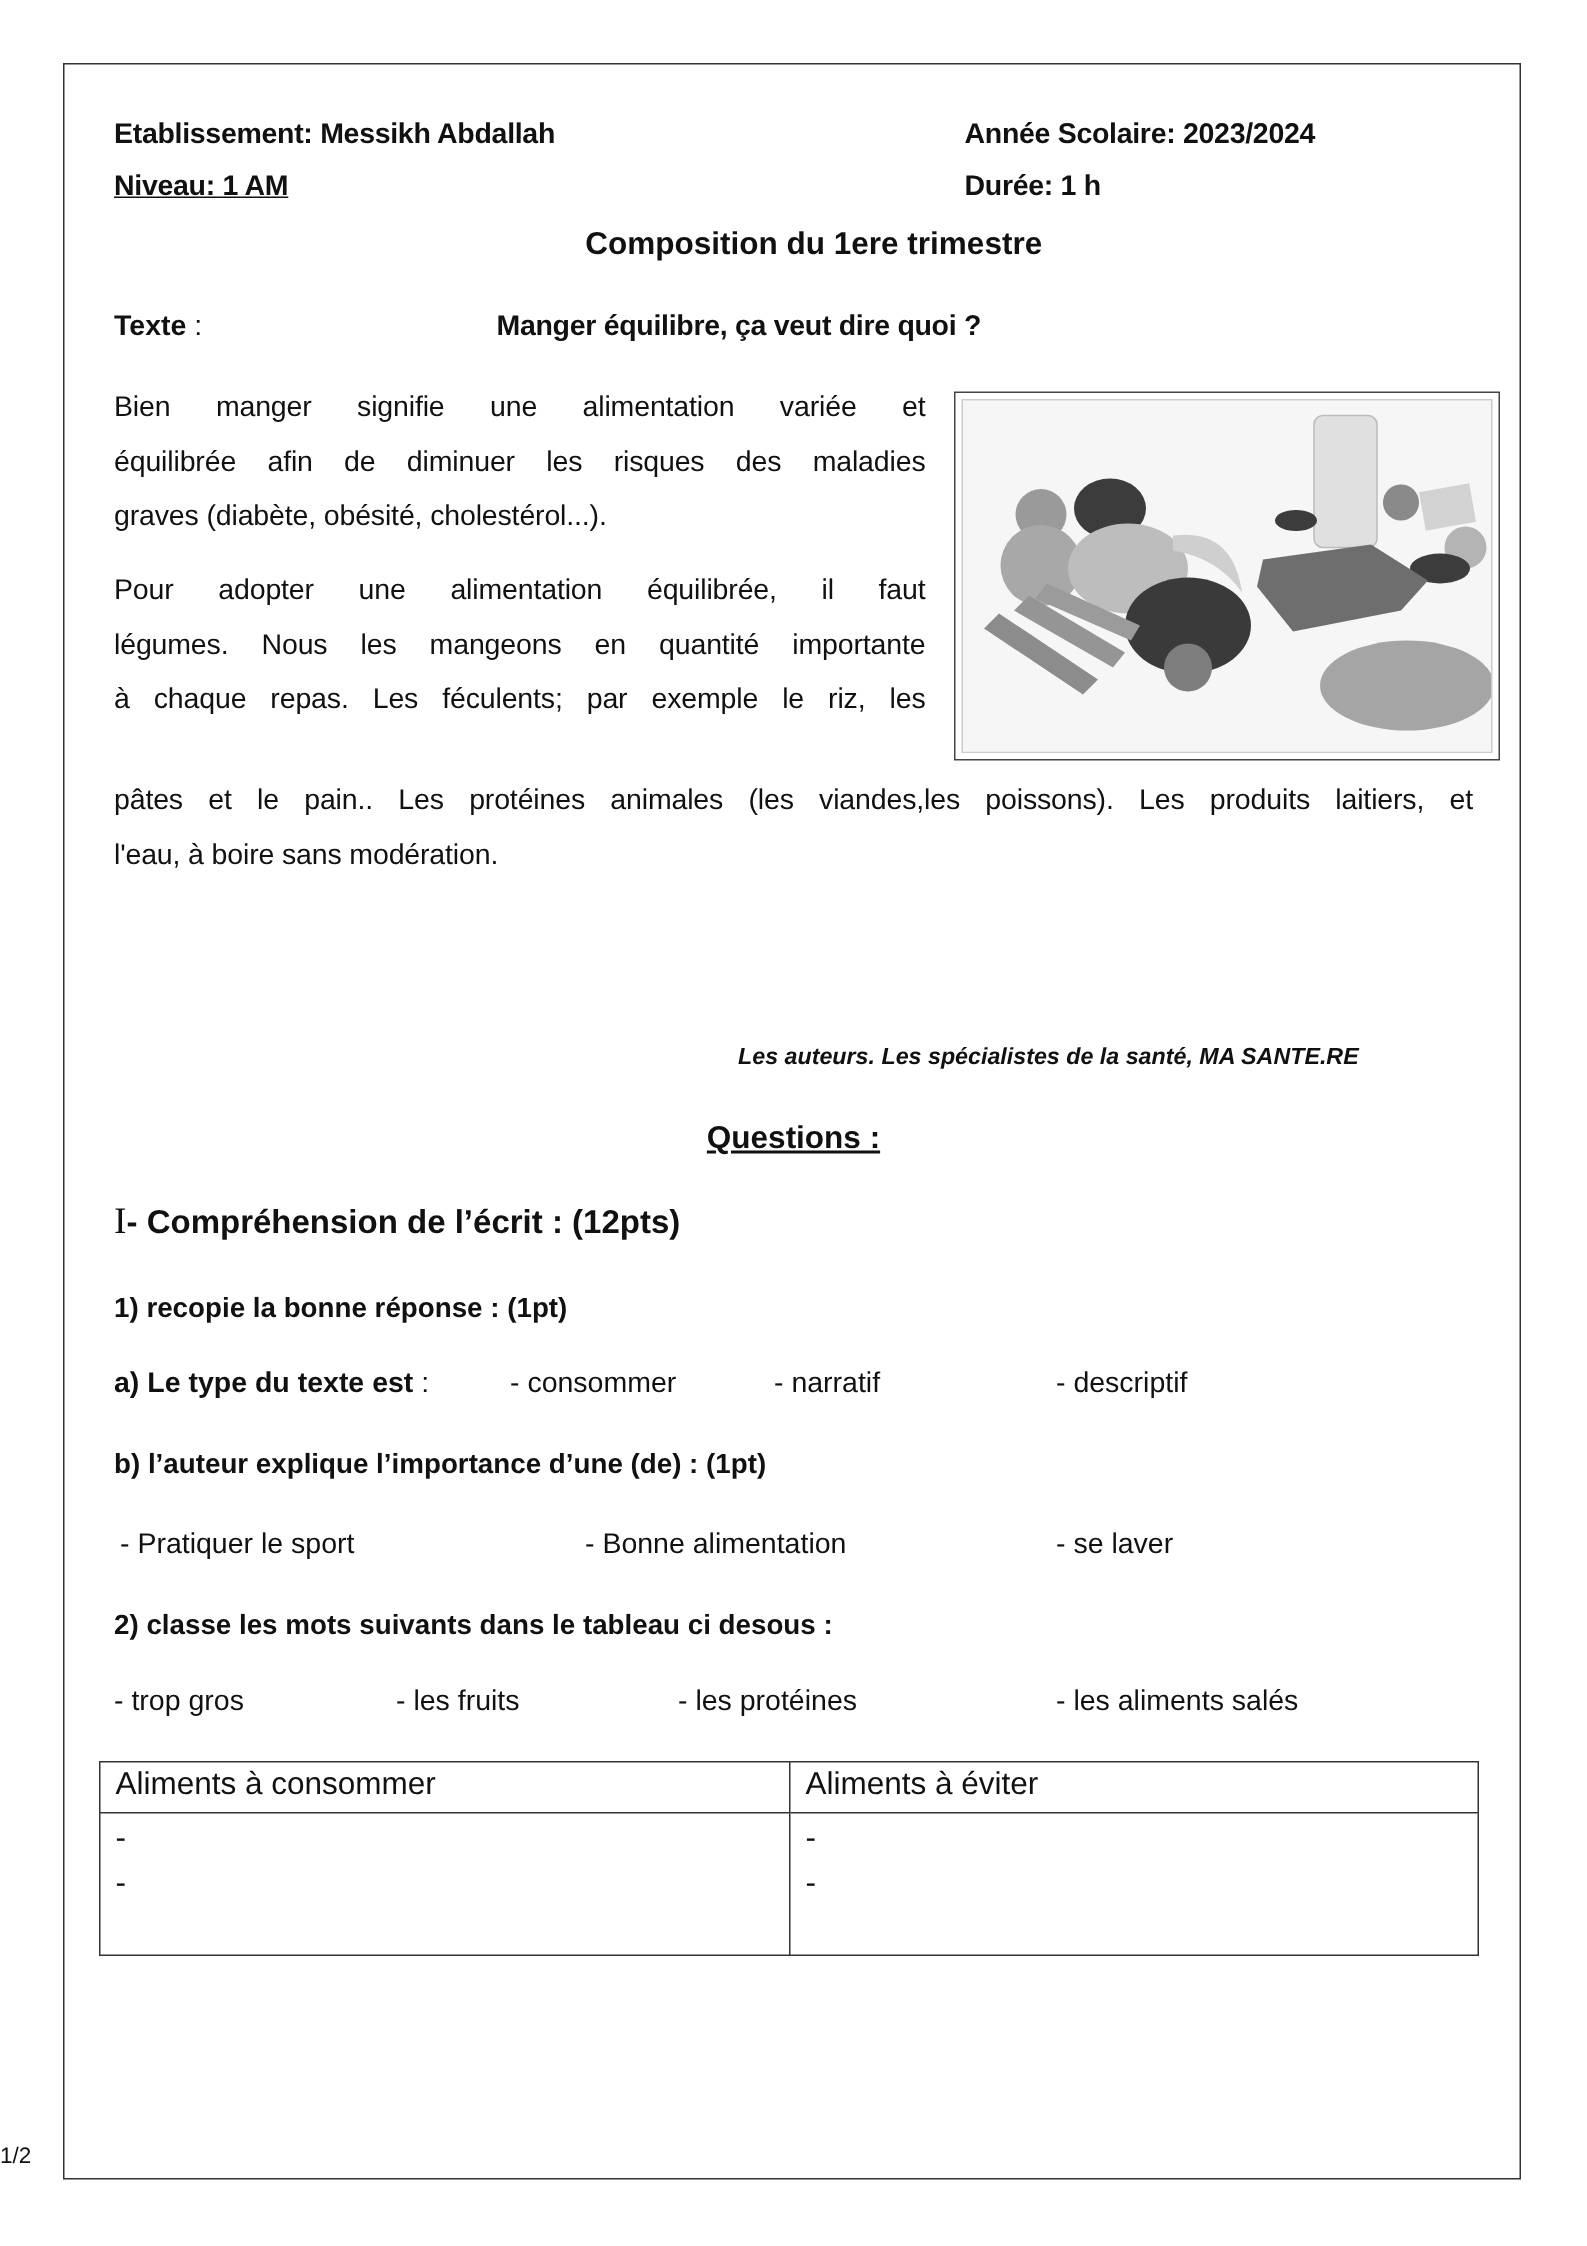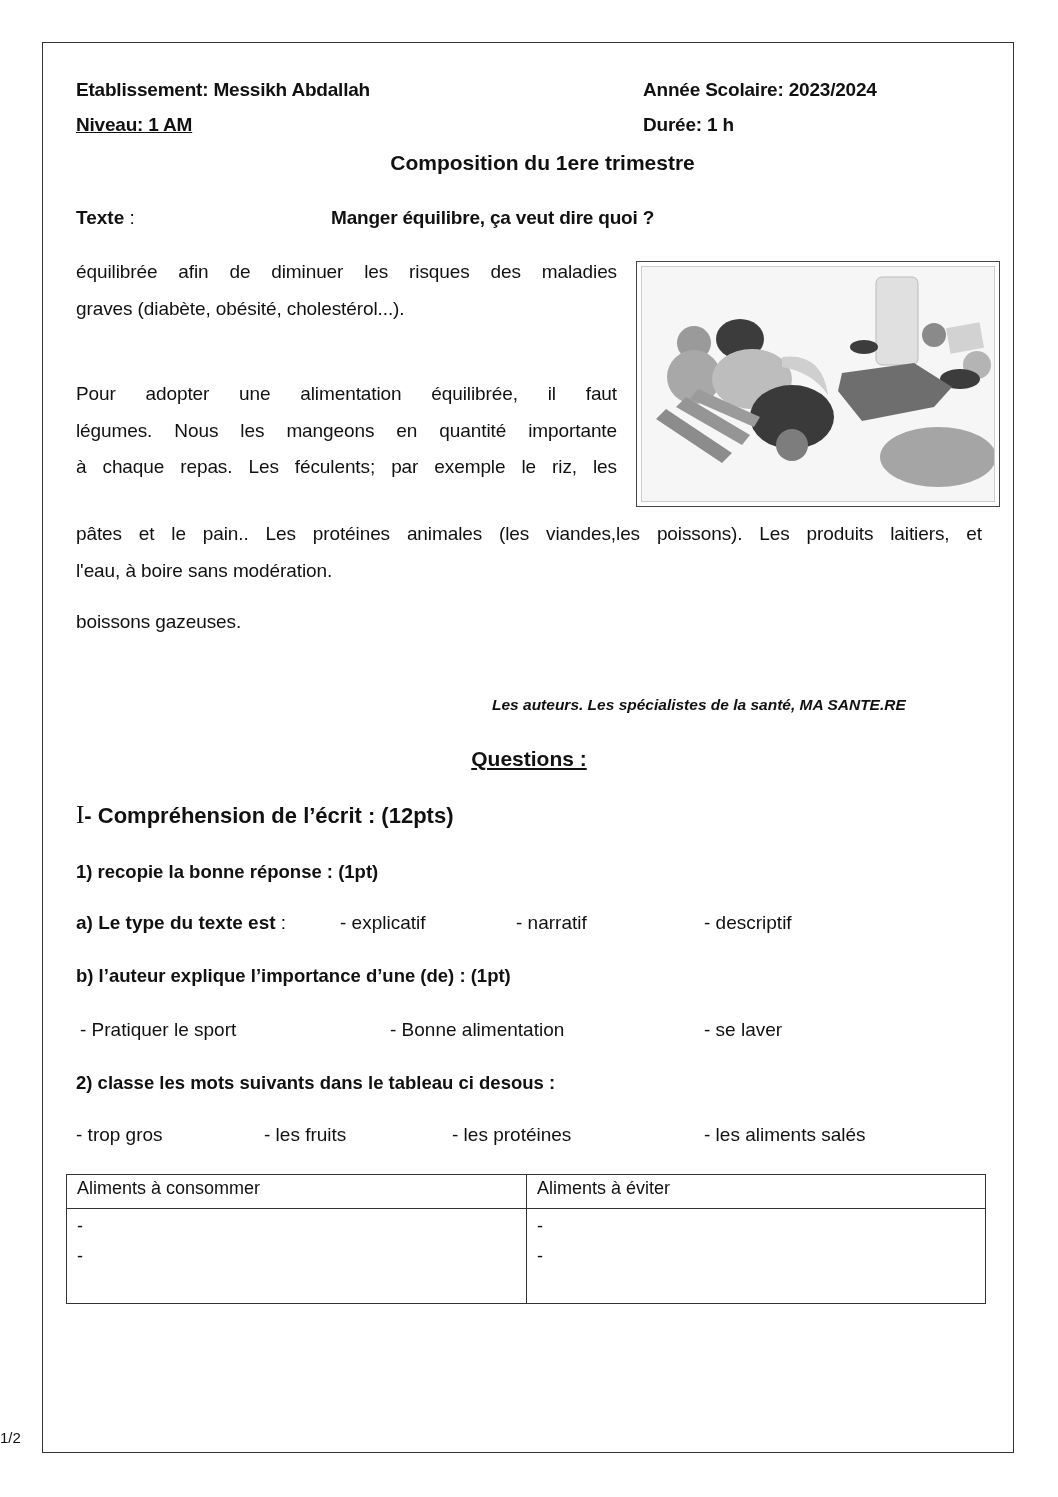--- a/index.html
+++ b/index.html
@@ -25,21 +25,21 @@
   .picture {
     position: absolute; left: 636px; top: 261px; width: 364px; height: 246px;
     border: 1px solid #444; box-sizing: border-box; background: #fff;
   }
   .picture-inner {
     position: absolute; left: 4px; top: 4px; right: 4px; bottom: 4px;
     border: 1px solid #ccc; background: #f7f7f7; overflow: hidden;
   }
   table.classify {
     position: absolute; left: 66px; top: 1174px; width: 920px;
-    border-collapse: collapse; font-size: 18px;
+    border-collapse: collapse; font-size: 21px;
   }
   table.classify td, table.classify th {
     border: 1.2px solid #333; text-align: left; font-weight: normal; vertical-align: top;
     padding: 2px 10px;
   }
   table.classify th { height: 28px; padding-top: 3px; }
   .cell-line { height: 30px; line-height: 30px; }
   .pagenum { font-size: 15px; }
 </style>
 </head>
@@ -52,36 +52,36 @@
 <div class="abs hdr" style="left:76px; top:114px;text-decoration:underline;">Niveau: 1 AM</div>
 <div class="abs hdr" style="left:643px; top:114px;">Durée: 1 h</div>
 <div class="abs title" style="left:0; width:1085px; text-align:center; top:151px;">Composition du 1ere trimestre</div>
 
 <div class="abs" style="left:76px; top:207px; font-size:19px;">
   <span style="font-weight:bold;">Texte</span><span> :</span>
 </div>
 <div class="abs hdr" style="left:331px; top:207px;">Manger équilibre, ça veut dire quoi ?</div>
 
 <div class="abs body-text" style="left:76px; top:254px; width:541px;">
+  <div class="justify-line">Bien manger signifie une alimentation variée et</div>
   <div class="justify-line">équilibrée afin de diminuer les risques des maladies</div>
   <div>graves (diabète, obésité, cholestérol...).</div>
 </div>
 
 <div class="abs body-text" style="left:76px; top:376px; width:541px;">
   <div class="justify-line">Pour adopter une alimentation équilibrée, il faut</div>
   <div class="justify-line">légumes. Nous les mangeons en quantité importante</div>
   <div class="justify-line">à chaque repas. Les féculents; par exemple le riz, les</div>
 </div>
 <div class="abs body-text" style="left:76px; top:516px; width:906px;">
   <div class="justify-line">pâtes et le pain.. Les protéines animales (les viandes,les poissons). Les produits laitiers, et</div>
   <div>l'eau, à boire sans modération.</div>
 </div>
 
 <div class="abs body-text" style="left:76px; top:604px; width:906px;">
-  <div>boissons gazeuses.</div>
 </div>
 
 <div class="picture">
   <div class="picture-inner">
     <svg width="354" height="236" viewBox="0 0 354 236">
       <rect x="0" y="0" width="354" height="236" fill="#f6f6f6"></rect>
 
       <circle cx="52" cy="76" r="17" fill="#9a9a9a"></circle>
 
       <ellipse cx="98" cy="72" rx="24" ry="20" fill="#3c3c3c"></ellipse>
@@ -123,21 +123,21 @@
 
 <div class="abs section" style="left:76px; top:801px;">
   <span class="roman">I</span><span>- Compréhension de l’écrit : (12pts)</span>
 </div>
 
 <div class="abs q" style="left:76px; top:861px;">1) recopie la bonne réponse : (1pt)</div>
 
 <div class="abs opt" style="left:76px; top:912px;">
   <span style="font-weight:bold;">a) Le type du texte est</span><span> :</span>
 </div>
-<div class="abs opt" style="left:340px; top:912px;">- explicatif</div>
+<div class="abs opt" style="left:340px; top:912px;">- consommer</div>
 <div class="abs opt" style="left:516px; top:912px;">- narratif</div>
 <div class="abs opt" style="left:704px; top:912px;">- descriptif</div>
 
 <div class="abs q" style="left:76px; top:965px;">b) l’auteur explique l’importance d’une (de) : (1pt)</div>
 
 <div class="abs opt" style="left:80px; top:1019px;">- Pratiquer le sport</div>
 <div class="abs opt" style="left:390px; top:1019px;">- Bonne alimentation</div>
 <div class="abs opt" style="left:704px; top:1019px;">- se laver</div>
 
 <div class="abs q" style="left:76px; top:1072px;">2) classe les mots suivants dans le tableau ci desous :</div>

